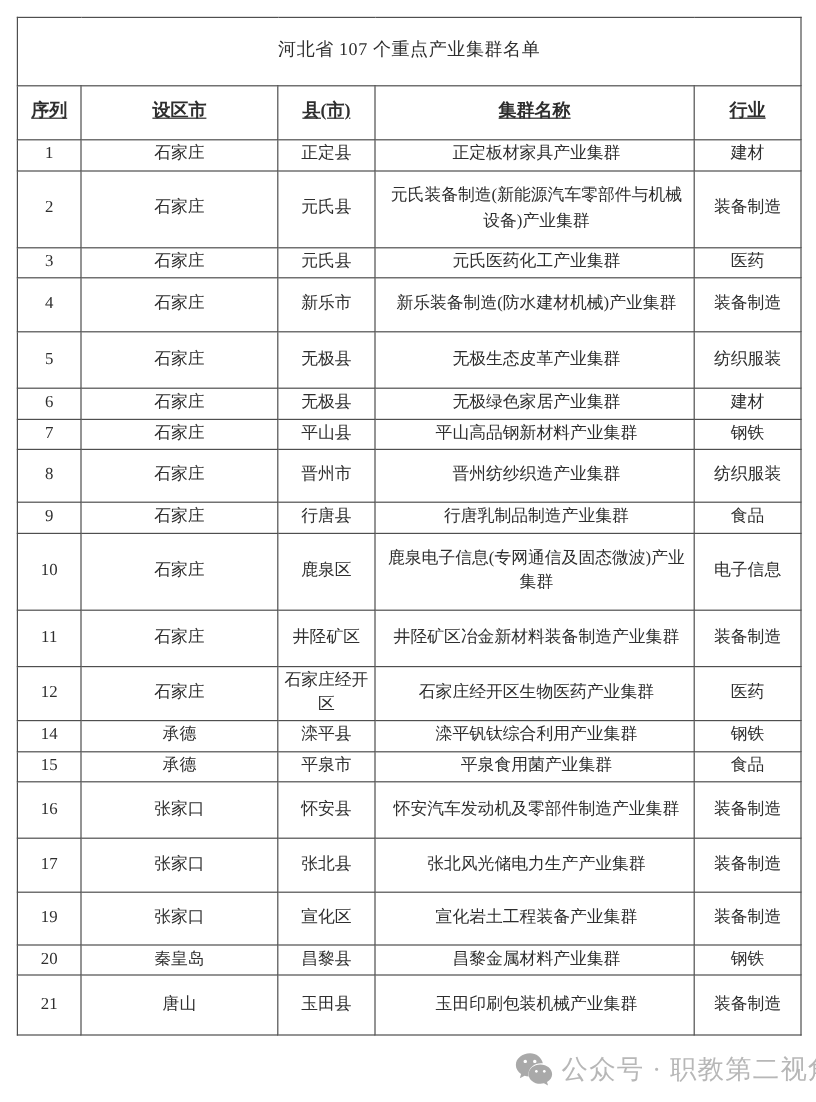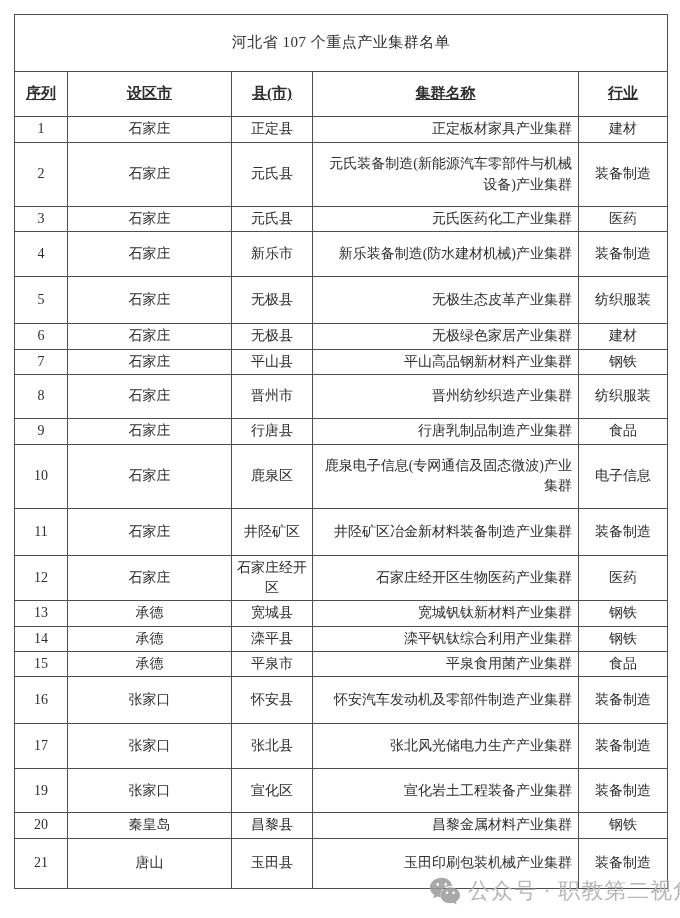--- a/index.html
+++ b/index.html
@@ -33,21 +33,21 @@
     font-weight:bold;
     letter-spacing:0.5px;
   }
   .header-row th{
     height:40px;
     font-size:15px;
     font-weight:bold;
     text-decoration:underline;
   }
   td.c-cluster{
-    text-align:right;
+    text-align:center;
     padding-left:9px;
     padding-right:6px;
   }
   .watermark{
     position:absolute;
     left:428px;
     top:874px;
     display:flex;
     align-items:center;
     white-space:nowrap;
@@ -166,27 +166,20 @@
       <td class="c-cluster">井陉矿区冶金新材料装备制造产业集群</td>
       <td class="c-industry">装备制造</td>
     </tr>
         <tr style="height: 45px;">
       <td class="c-no">12</td>
       <td class="c-city">石家庄</td>
       <td class="c-county">石家庄经开区</td>
       <td class="c-cluster">石家庄经开区生物医药产业集群</td>
       <td class="c-industry">医药</td>
     </tr>
-        <tr style="height: 23px;">
-      <td class="c-no">13</td>
-      <td class="c-city">承德</td>
-      <td class="c-county">宽城县</td>
-      <td class="c-cluster">宽城钒钛新材料产业集群</td>
-      <td class="c-industry">钢铁</td>
-    </tr>
         <tr style="height: 22px;">
       <td class="c-no">14</td>
       <td class="c-city">承德</td>
       <td class="c-county">滦平县</td>
       <td class="c-cluster">滦平钒钛综合利用产业集群</td>
       <td class="c-industry">钢铁</td>
     </tr>
         <tr style="height: 24px;">
       <td class="c-no">15</td>
       <td class="c-city">承德</td>

